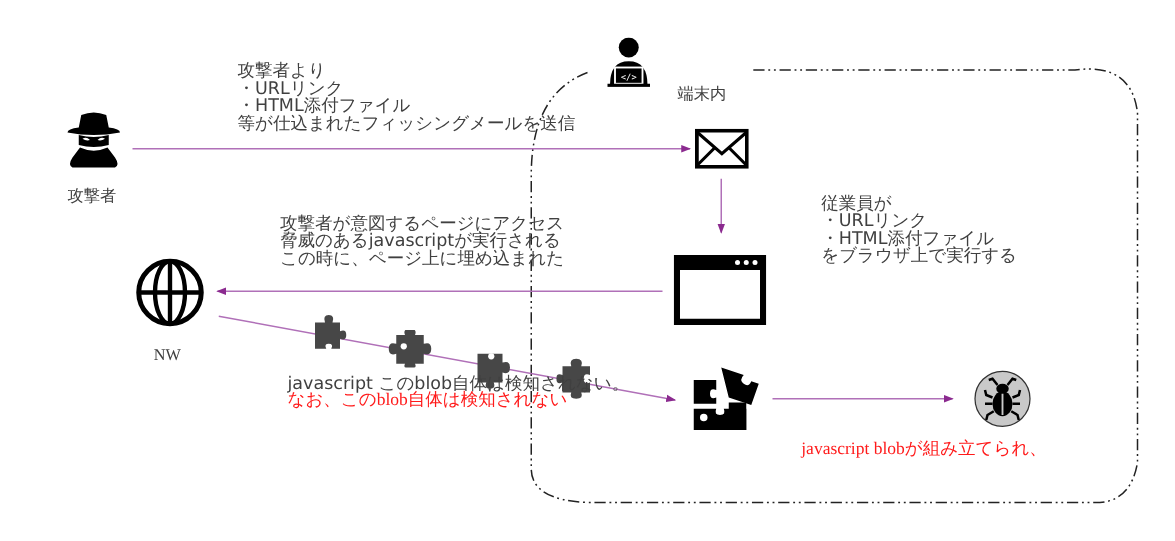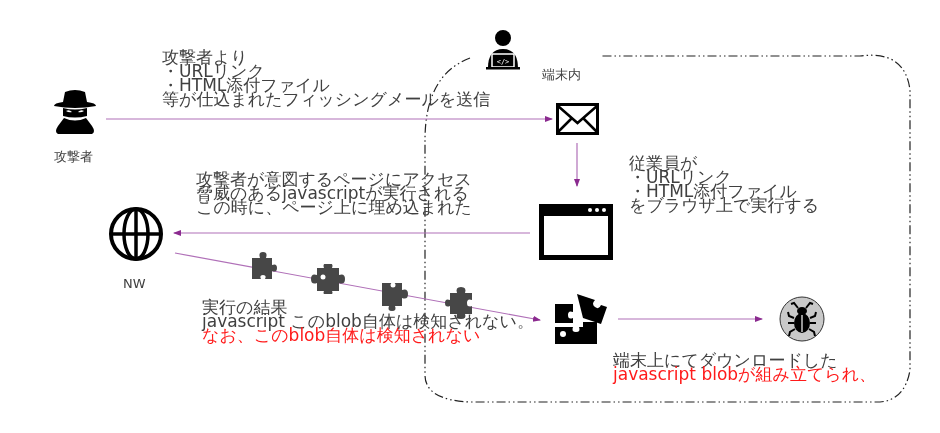--- a/index.html
+++ b/index.html
@@ -1,20 +1,20 @@
 <!DOCTYPE html>
 <html><head>
 <meta charset="utf-8">
 <style>
   html, body { margin:0; padding:0; background:#ffffff; }
   body { width:940px; height:433px; position:relative; overflow:hidden;
          font-family:"DejaVu Sans", "Liberation Sans", sans-serif; color:#333; }
-  .txt { position:absolute; font-size:17px; line-height:14px; white-space:nowrap; color:#404040; }
-  .red { color:#ff1a1a; }
-  .label { position:absolute; font-size:13px; color:#404040; white-space:nowrap; }
+  .txt { position:absolute; font-size:14px; line-height:14px; white-space:nowrap; color:#404040;margin-left:28px; }
+  .red { color:#ff1a1a;font-family:Liberation Serif, serif; }
+  .label { position:absolute; font-size:13px; color:#404040; white-space:nowrap;font-family:Liberation Serif, serif; }
   svg.canvas { position:absolute; left:0; top:0; }
   .icon { position:absolute; }
 </style>
 </head>
 <body>
 
 <svg class="canvas" width="940" height="433">
   <defs>
     <marker id="arr" markerWidth="8" markerHeight="8" refX="7" refY="4" orient="auto" markerUnits="userSpaceOnUse">
       <path d="M0,1 L8,4 L0,7 z" fill="#8b2a8f"></path>
@@ -102,21 +102,20 @@
 </svg>
 <svg class="icon" style="left:380px;top:280px" width="32" height="34" viewBox="0 0 32 34">
   <path d="M2 3 H22 V10 Q28 8 28 14 Q28 20 22 18 V26 H15 Q17 31 12 31 Q7 31 9 26 H2 Z" fill="#474747"></path>
   <circle cx="13" cy="5" r="2.5" fill="#fff"></circle>
 </svg>
 <svg class="icon" style="left:445px;top:284px" width="32" height="36" viewBox="0 0 32 36">
   <path d="M5 9 H12 Q10 3 16 3 Q22 3 20 9 H27 V16 Q22 14 22 19 Q22 24 27 22 V30 H20 Q22 35 16 35 Q10 35 12 30 H5 V22 Q0 24 0 19 Q0 14 5 16 Z" fill="#474747"></path>
 </svg>
 
 <div class="txt" style="left:202px;top:300px">
-  <div>実行の結果</div>
   <div>javascript このblob自体は検知されない。</div>
   <div class="red">なお、このblob自体は検知されない</div>
 </div>
 
 <svg class="icon" style="left:553px;top:292px" width="56" height="52" viewBox="0 0 56 52">
   <path d="M2 12 H20 V20 Q15 18 15 23 Q15 28 20 26 V31 H2 Z" fill="#000"></path>
   <path d="M24 2 L42 8 Q38 12 42 15 Q46 18 48 13 L54 15 L48 32 L30 26 Z" fill="#000"></path>
   <path d="M2 35 H20 Q18 40 23 40 Q28 40 26 35 H44 V52 H2 Z" fill="#000"></path>
   <path d="M30 30 H44 V52 H30 Z" fill="#000"></path>
   <circle cx="10" cy="42" r="3" fill="#fff"></circle>
@@ -127,15 +126,14 @@
   <ellipse cx="23" cy="27" rx="8" ry="10" fill="#000"></ellipse>
   <ellipse cx="23" cy="15" rx="5" ry="4" fill="#000"></ellipse>
   <line x1="23" y1="19" x2="23" y2="36" stroke="#c9c9c9" stroke-width="1.5"></line>
   <path d="M19 12 L15 7 L12 8 M27 12 L31 7 L34 8" stroke="#000" stroke-width="2" fill="none"></path>
   <path d="M15 22 L10 20 L9 16 M31 22 L36 20 L37 16" stroke="#000" stroke-width="2" fill="none"></path>
   <path d="M15 27 H9 M31 27 H37" stroke="#000" stroke-width="2"></path>
   <path d="M16 33 L11 36 L10 40 M30 33 L35 36 L36 40" stroke="#000" stroke-width="2" fill="none"></path>
 </svg>
 
 <div class="txt" style="left:613px;top:353px">
-  <div>端末上にてダウンロードした</div>
   <div class="red">javascript blobが組み立てられ、</div>
 </div>
 
 </body></html>

